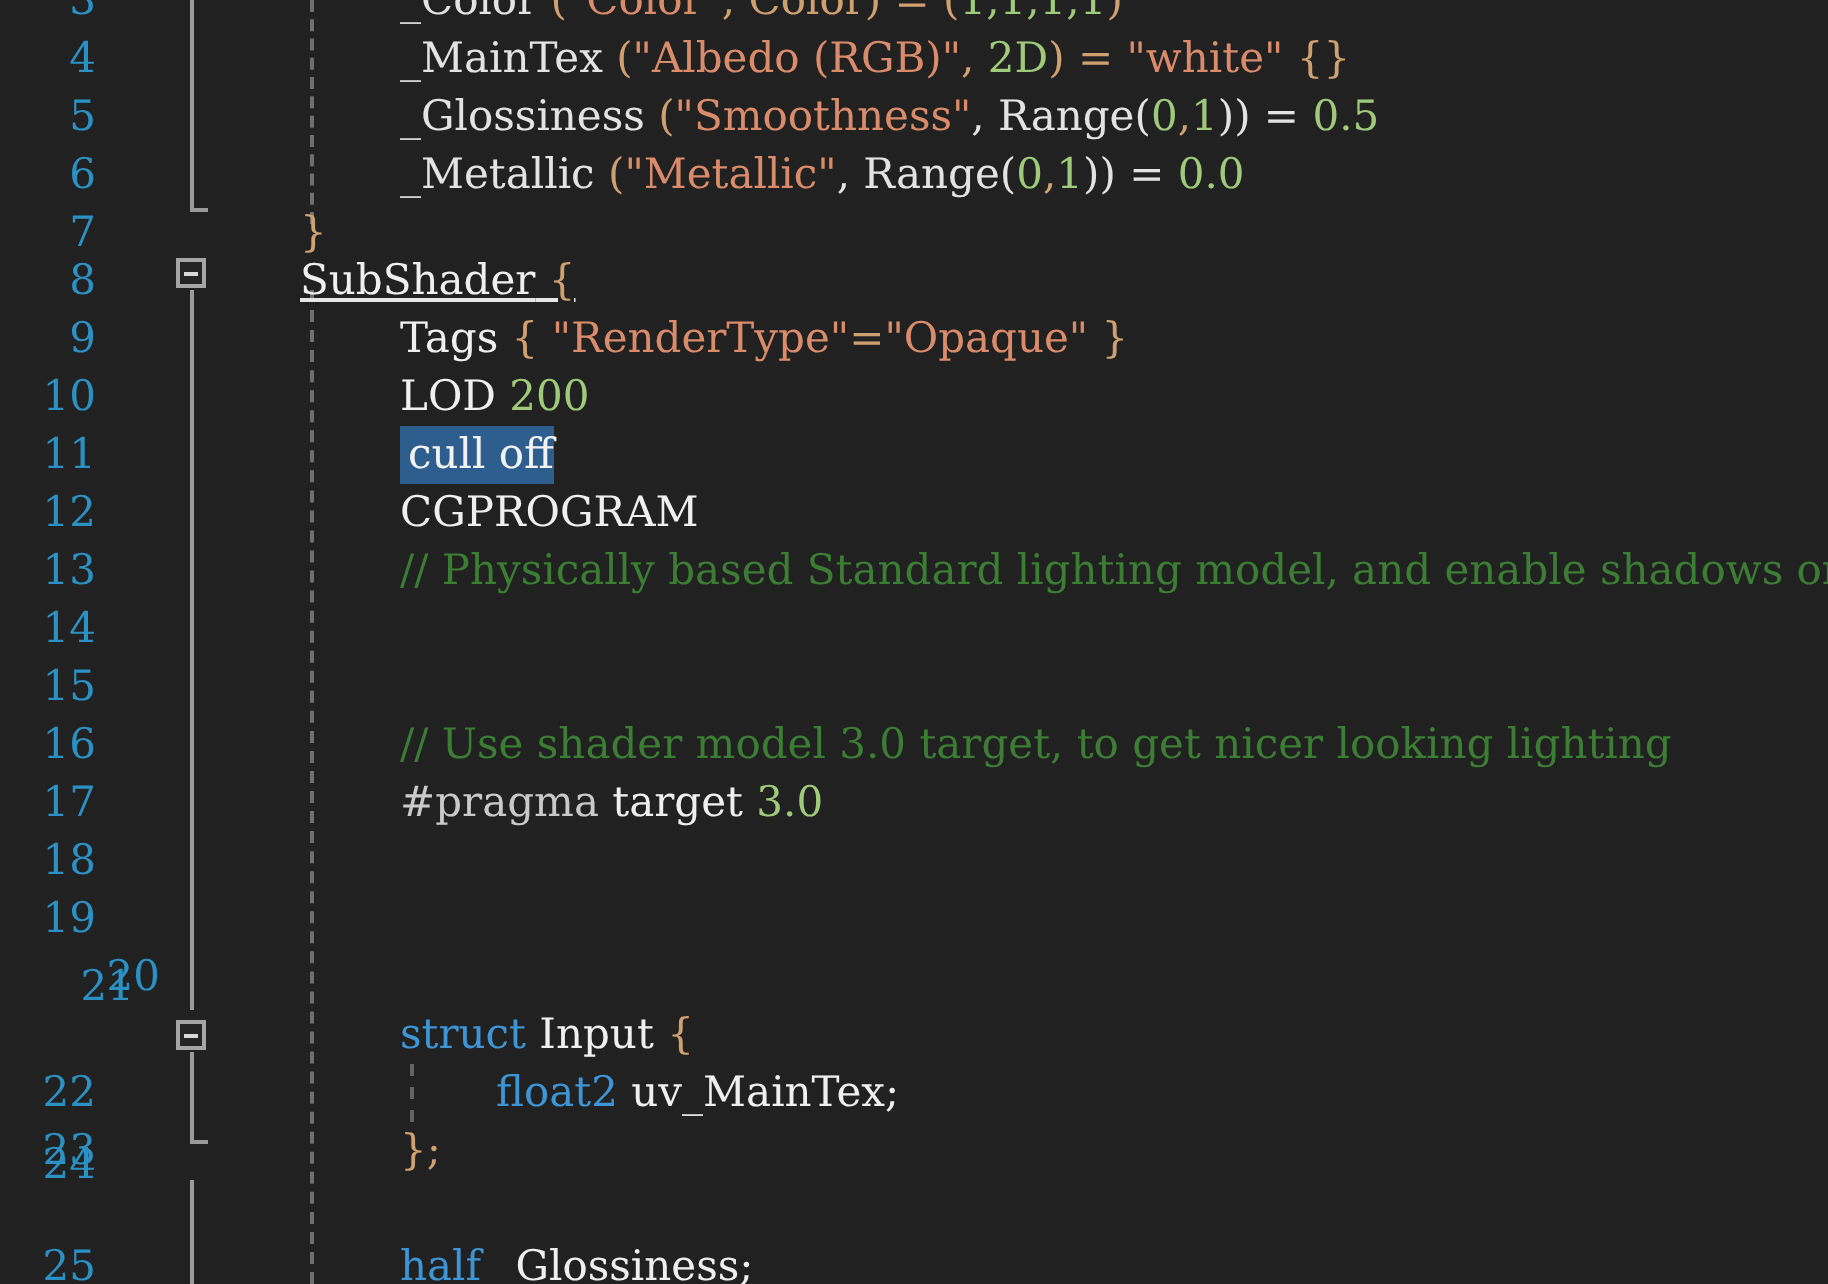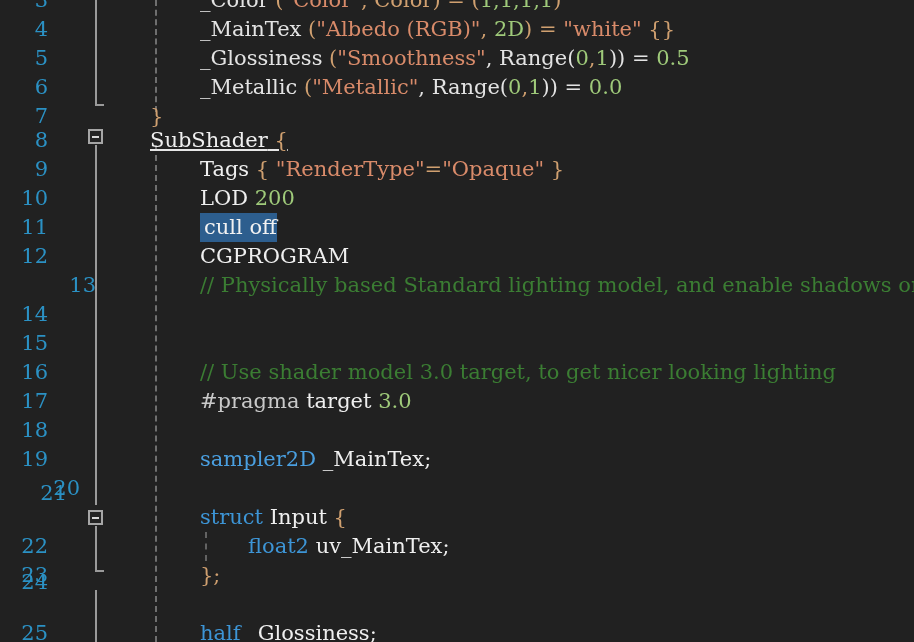--- a/index.html
+++ b/index.html
@@ -162,21 +162,21 @@
     <div class="gutter-num" style="top:-14px;">3</div>
     <div class="gutter-num" style="top:15px;">4</div>
     <div class="gutter-num" style="top:44px;">5</div>
     <div class="gutter-num" style="top:73px;">6</div>
     <div class="gutter-num" style="top:102px;">7</div>
     <div class="gutter-num" style="top:126px;">8</div>
     <div class="gutter-num" style="top:155px;">9</div>
     <div class="gutter-num" style="top:184px;">10</div>
     <div class="gutter-num" style="top:213px;">11</div>
     <div class="gutter-num" style="top:242px;">12</div>
-    <div class="gutter-num" style="top:271px;padding-left:48px;">13</div>
+    <div class="gutter-num" style="top:271px;">13</div>
     <div class="gutter-num" style="top:300px;">14</div>
     <div class="gutter-num" style="top:329px;">15</div>
     <div class="gutter-num" style="top:358px;">16</div>
     <div class="gutter-num" style="top:387px;">17</div>
     <div class="gutter-num" style="top:416px;">18</div>
     <div class="gutter-num" style="top:445px;">19</div>
     <div class="gutter-num" style="top:474px;padding-left:32px;">20</div>
     <div class="gutter-num" style="top:479px;padding-left:19px;">21</div>
     <div class="gutter-num" style="top:532px;">22</div>
     <div class="gutter-num" style="top:561px;">23</div>
@@ -207,21 +207,20 @@
 
 
     <div class="code" style="left:200px; top:329px;"></div>
 
     <div class="code" style="left:200px; top:358px;"><span class="t-com">// Use shader model 3.0 target, to get nicer looking lighting</span></div>
 
     <div class="code" style="left:200px; top:387px;"><span class="t-pre">#pragma</span><span class="t-white"> target </span><span class="t-num">3.0</span></div>
 
     <div class="code" style="left:200px; top:416px;"></div>
 
-    <div class="code" style="left:200px; top:445px;"><span class="t-type">sampler2D</span><span class="t-white"> _MainTex;</span></div>
 
     <div class="code" style="left:200px; top:474px;"></div>
 
     <div class="code" style="left:200px; top:503px;"><span class="t-key">struct</span><span class="t-white"> Input </span><span class="t-brace">{</span></div>
 
     <div class="code" style="left:248px; top:532px;"><span class="t-key">float2</span><span class="t-white"> uv_MainTex;</span></div>
 
     <div class="code" style="left:200px; top:561px;"><span class="t-brace">};</span></div>
 
     <div class="code" style="left:200px; top:590px;"></div>

